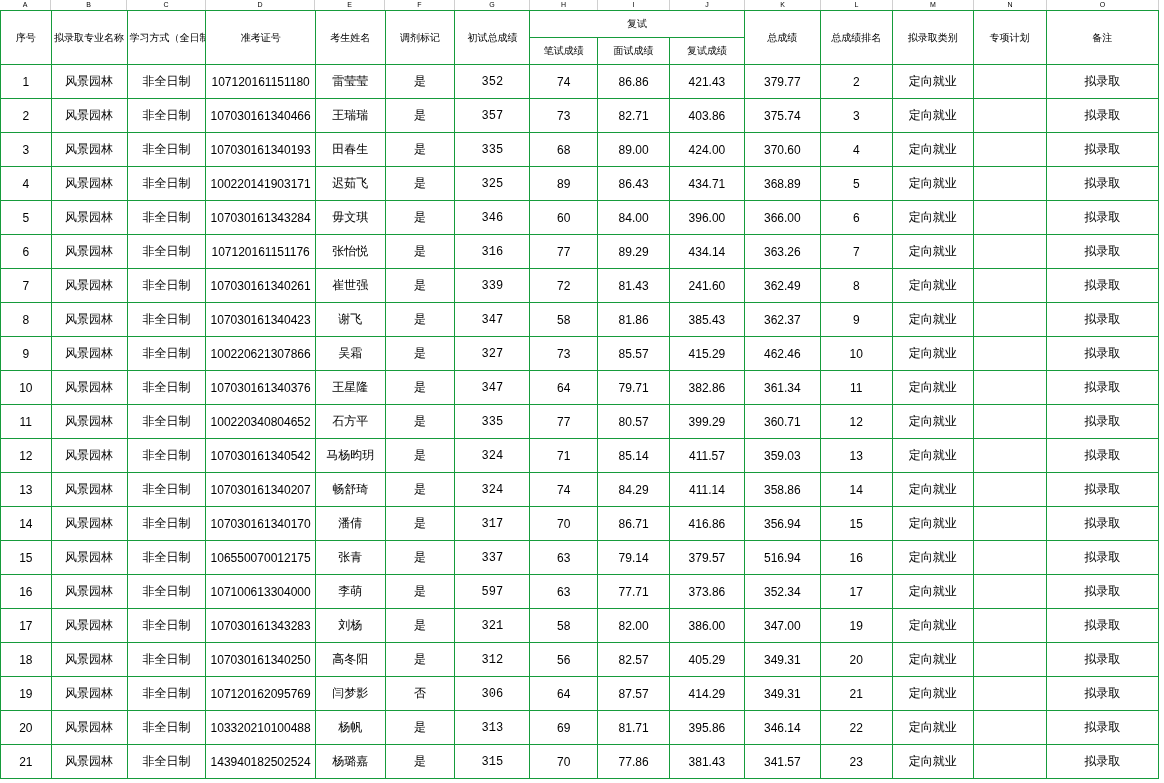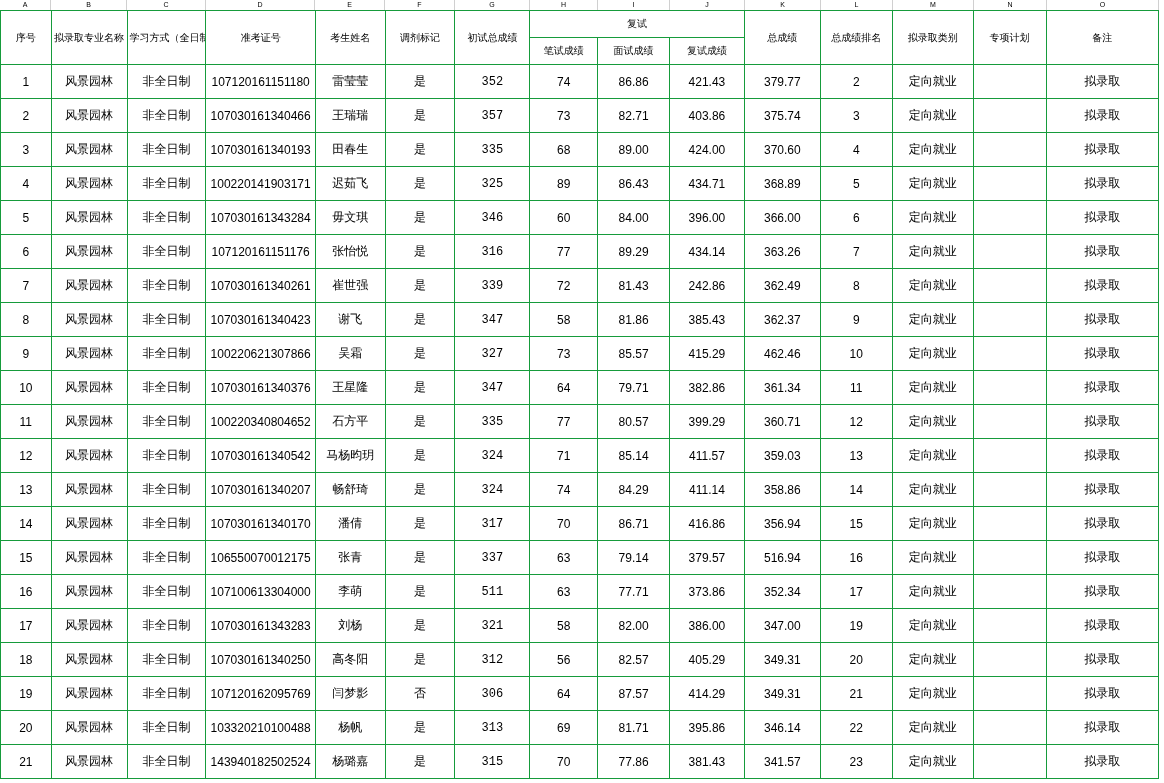--- a/index.html
+++ b/index.html
@@ -230,21 +230,21 @@
         <tr>
           <td>7</td>
           <td>风景园林</td>
           <td>非全日制</td>
           <td>107030161340261</td>
           <td>崔世强</td>
           <td>是</td>
           <td class="cell-score-top">339</td>
           <td>72</td>
           <td>81.43</td>
-          <td>242.86</td>
+          <td>241.60</td>
           <td>362.49</td>
           <td>8</td>
           <td>定向就业</td>
           <td></td>
           <td>拟录取</td>
         </tr>
         <tr>
           <td>8</td>
           <td>风景园林</td>
           <td>非全日制</td>
@@ -380,21 +380,21 @@
           <td></td>
           <td>拟录取</td>
         </tr>
         <tr>
           <td>16</td>
           <td>风景园林</td>
           <td>非全日制</td>
           <td>107100613304000</td>
           <td>李萌</td>
           <td>是</td>
-          <td class="cell-score-top">511</td>
+          <td class="cell-score-top">597</td>
           <td>63</td>
           <td>77.71</td>
           <td>373.86</td>
           <td>352.34</td>
           <td>17</td>
           <td>定向就业</td>
           <td></td>
           <td>拟录取</td>
         </tr>
         <tr>

